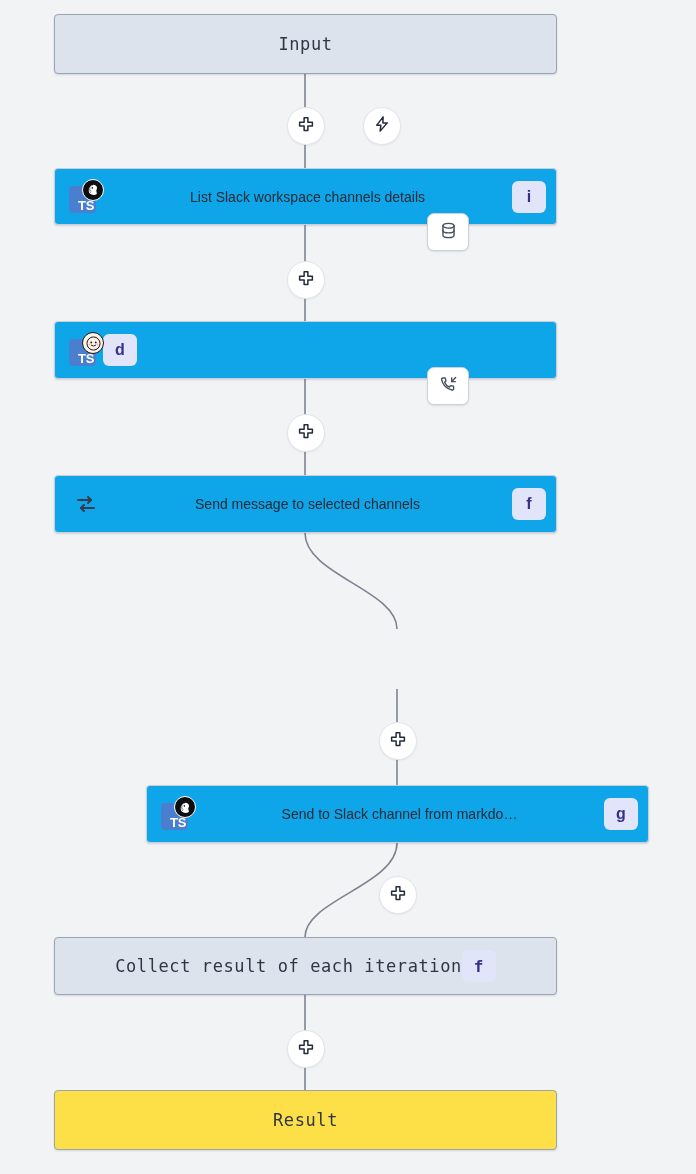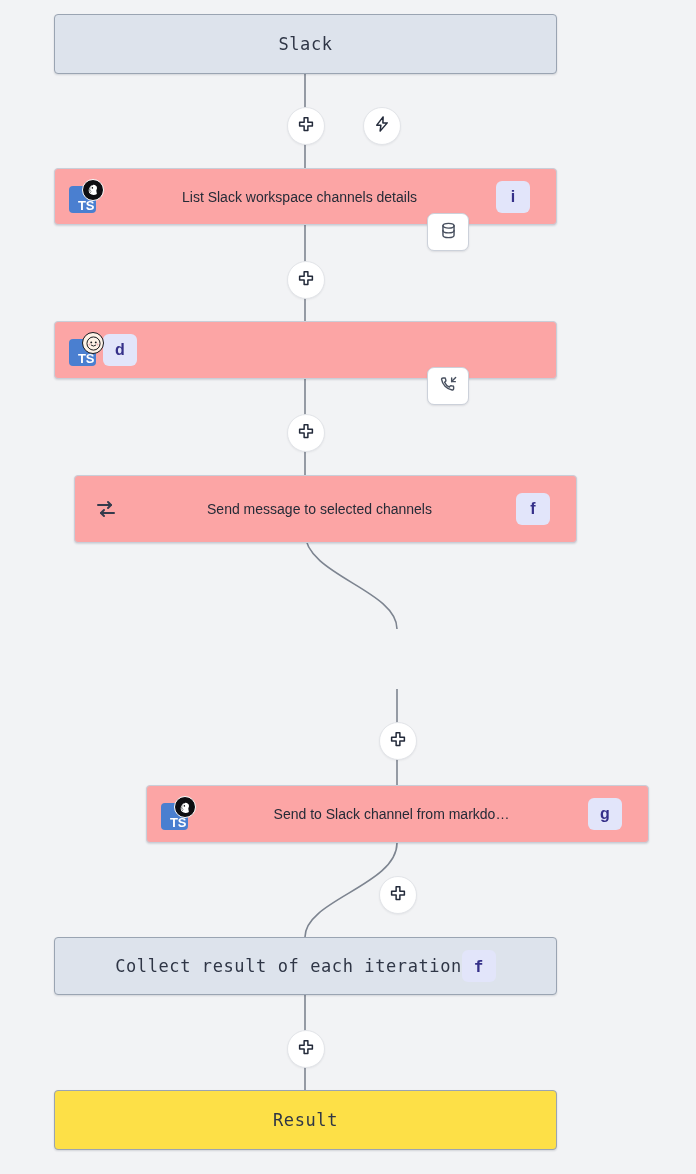--- a/index.html
+++ b/index.html
@@ -56,23 +56,23 @@
   .node.mono.plain {
     background: #fde047;
     justify-content: center;
   }
   .node.mono .mono-label {
     white-space: nowrap;
   }
 
   
   .node.module {
-    background: #fca5a5;
+    background: #0ea5e9;
     border: 1px solid #c9ced8;
-    padding: 0 26px 0 14px;
+    padding: 0 10px 0 14px;
   }
   .node.module .module-label {
     flex: 1 1 auto;
     min-width: 0;
     text-align: center;
     font-size: 14px;
     color: #252b37;
     white-space: nowrap;
     overflow: hidden;
     text-overflow: ellipsis;
@@ -203,21 +203,21 @@
       <line x1="305" y1="225" x2="305" y2="321"></line>
       <line x1="305" y1="379" x2="305" y2="475"></line>
       <path d="M305,533 C305,575 397,590 397,629"></path>
       <line x1="397" y1="689" x2="397" y2="785"></line>
       <path d="M397,843 C397,885 305,900 305,937"></path>
       <line x1="305" y1="995" x2="305" y2="1090"></line>
     </g>
   </svg>
 
   <div class="node mono" style="left:54px; top:14px; width:503px; height:60px;">
-    <span class="mono-label">Slack</span>
+    <span class="mono-label">Input</span>
   </div>
 
   <div class="edge-btn" style="left:287px; top:107px;">
     <span>
       <svg width="18" height="18" viewBox="0 0 24 24" fill="none" stroke="#242b3b" stroke-width="2" stroke-linejoin="round" stroke-linecap="round">
         <path d="M9.5 3.5 h5 v6 h6 v5 h-6 v6 h-5 v-6 h-6 v-5 h6 z"></path>
       </svg>
     </span>
   </div>
   <div class="edge-btn" style="left:363px; top:107px;">
@@ -300,21 +300,21 @@
   </div>
 
   <div class="edge-btn" style="left:287px; top:414px;">
     <span>
       <svg width="18" height="18" viewBox="0 0 24 24" fill="none" stroke="#242b3b" stroke-width="2" stroke-linejoin="round" stroke-linecap="round">
         <path d="M9.5 3.5 h5 v6 h6 v5 h-6 v6 h-5 v-6 h-6 v-5 h6 z"></path>
       </svg>
     </span>
   </div>
 
-  <div class="node module" style="left:54px; top:475px; width:503px; height:68px;margin-left:20px;">
+  <div class="node module" style="left:54px; top:475px; width:503px; height:58px;">
     <span class="loop-icon">
       <svg width="24" height="24" viewBox="0 0 24 24" fill="none" stroke="#343b4c" stroke-width="2" stroke-linecap="round" stroke-linejoin="round">
         <path d="M4 8 h13"></path>
         <path d="M14 5 l3 3 -3 3"></path>
         <path d="M20 16 H7"></path>
         <path d="M10 13 l-3 3 3 3"></path>
       </svg>
     </span>
     <span class="module-label">Send message to selected channels</span>
     <span class="letter-badge">f</span>

